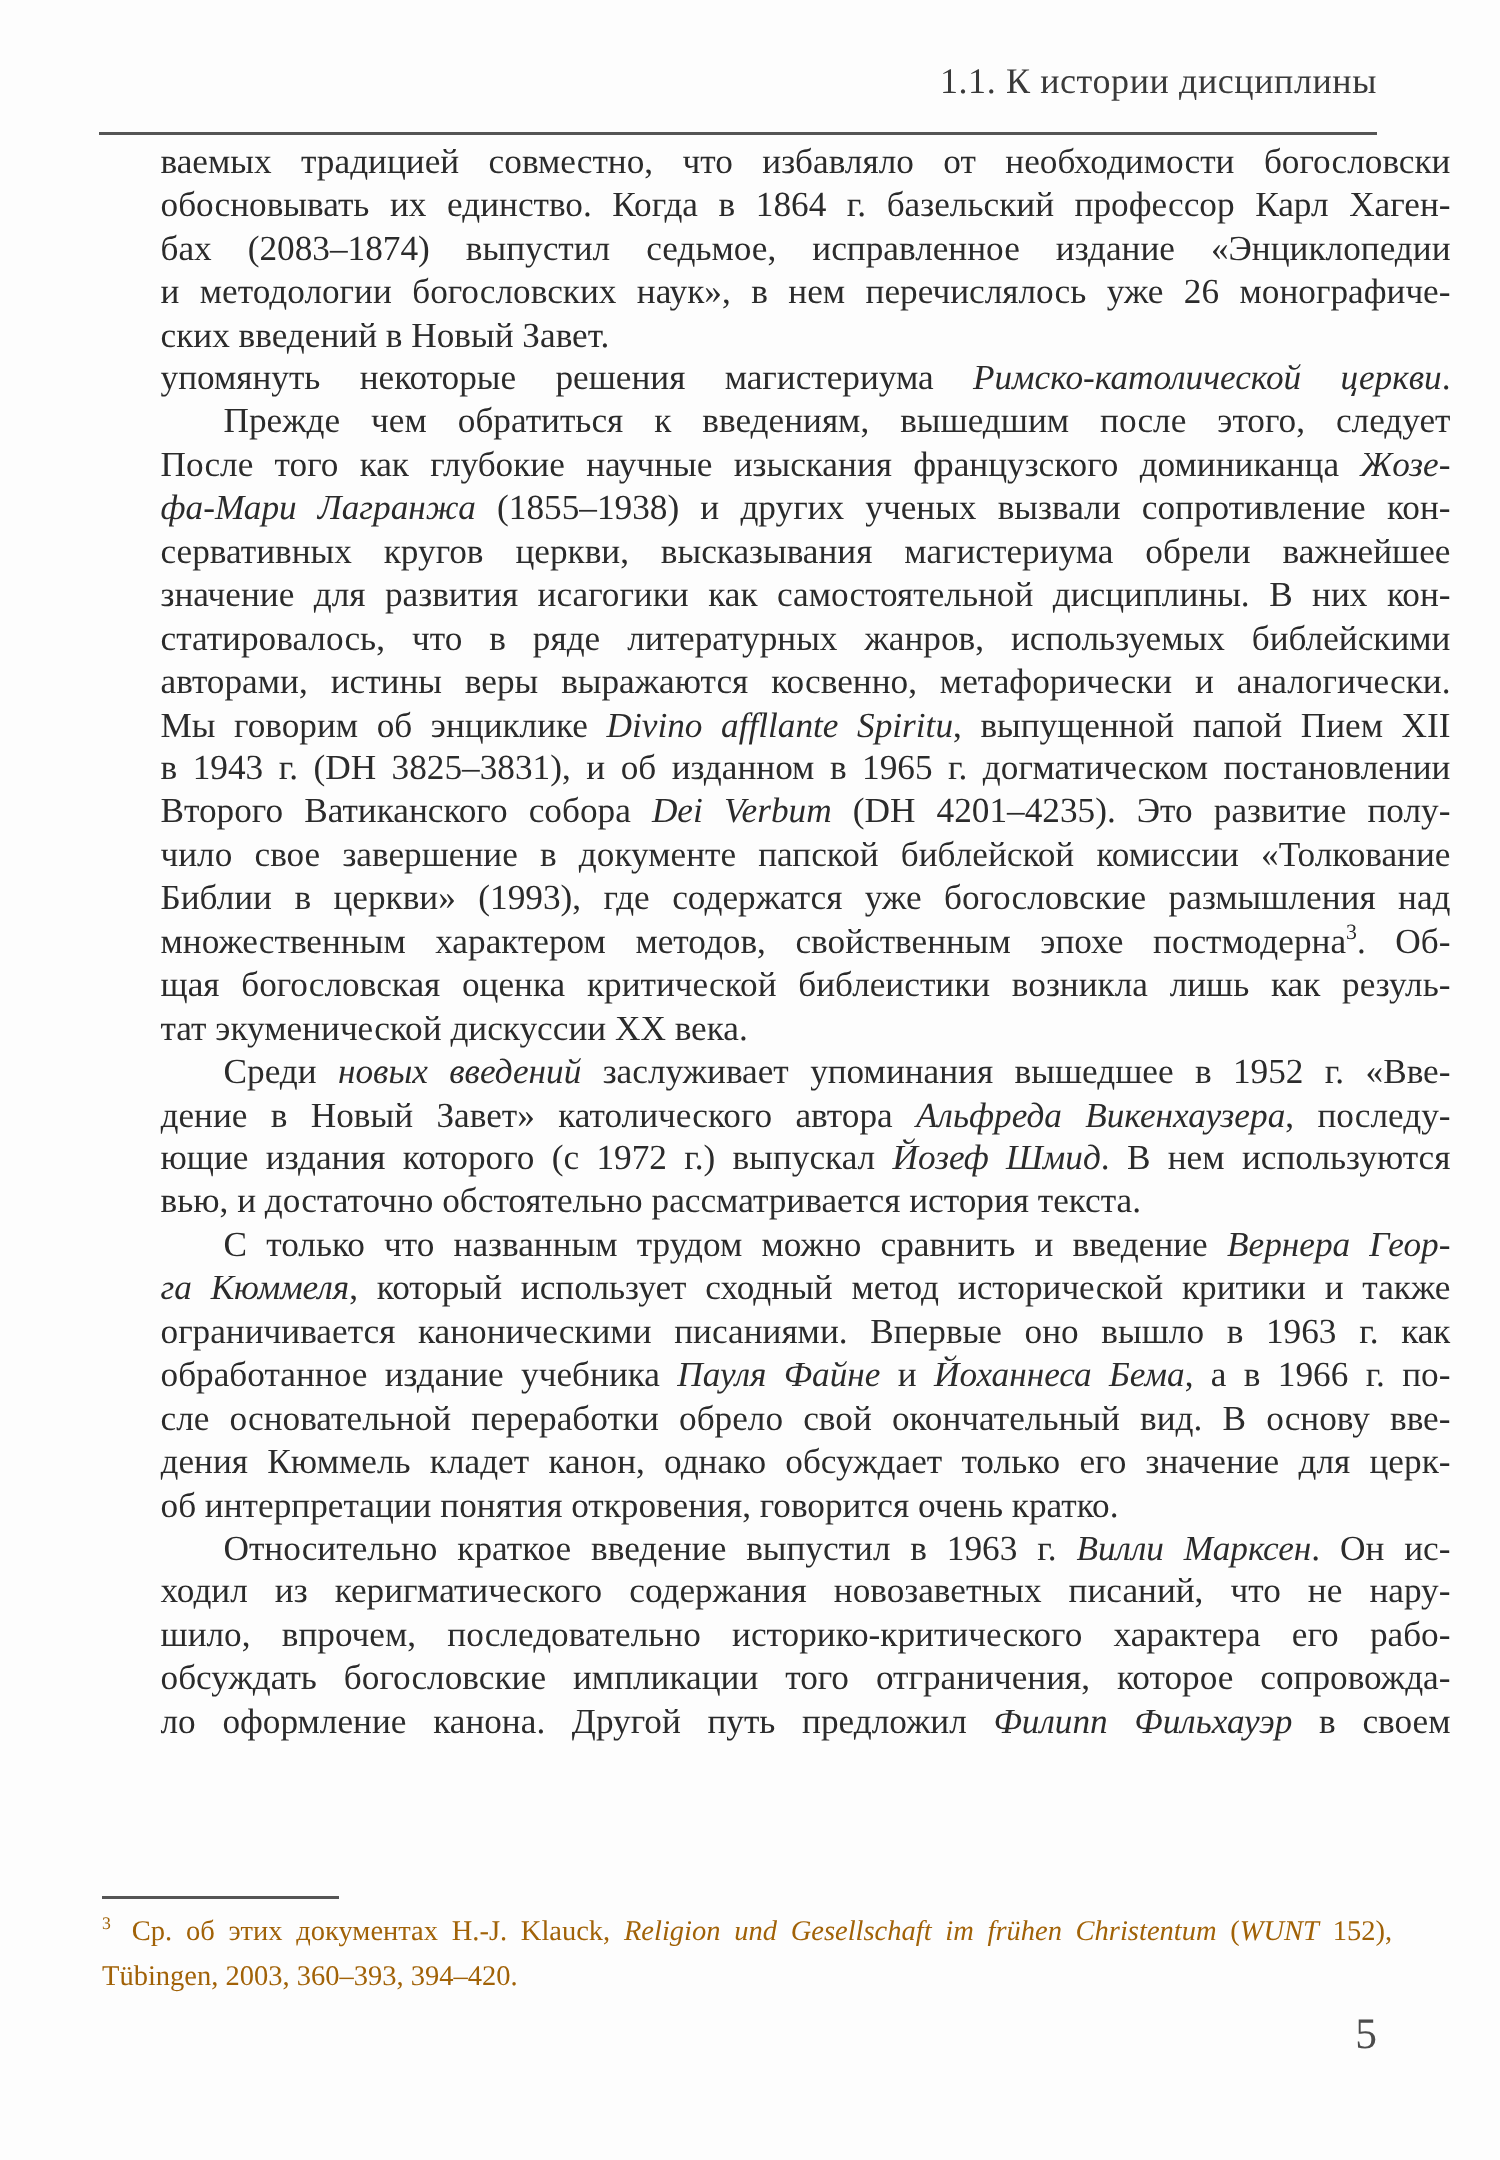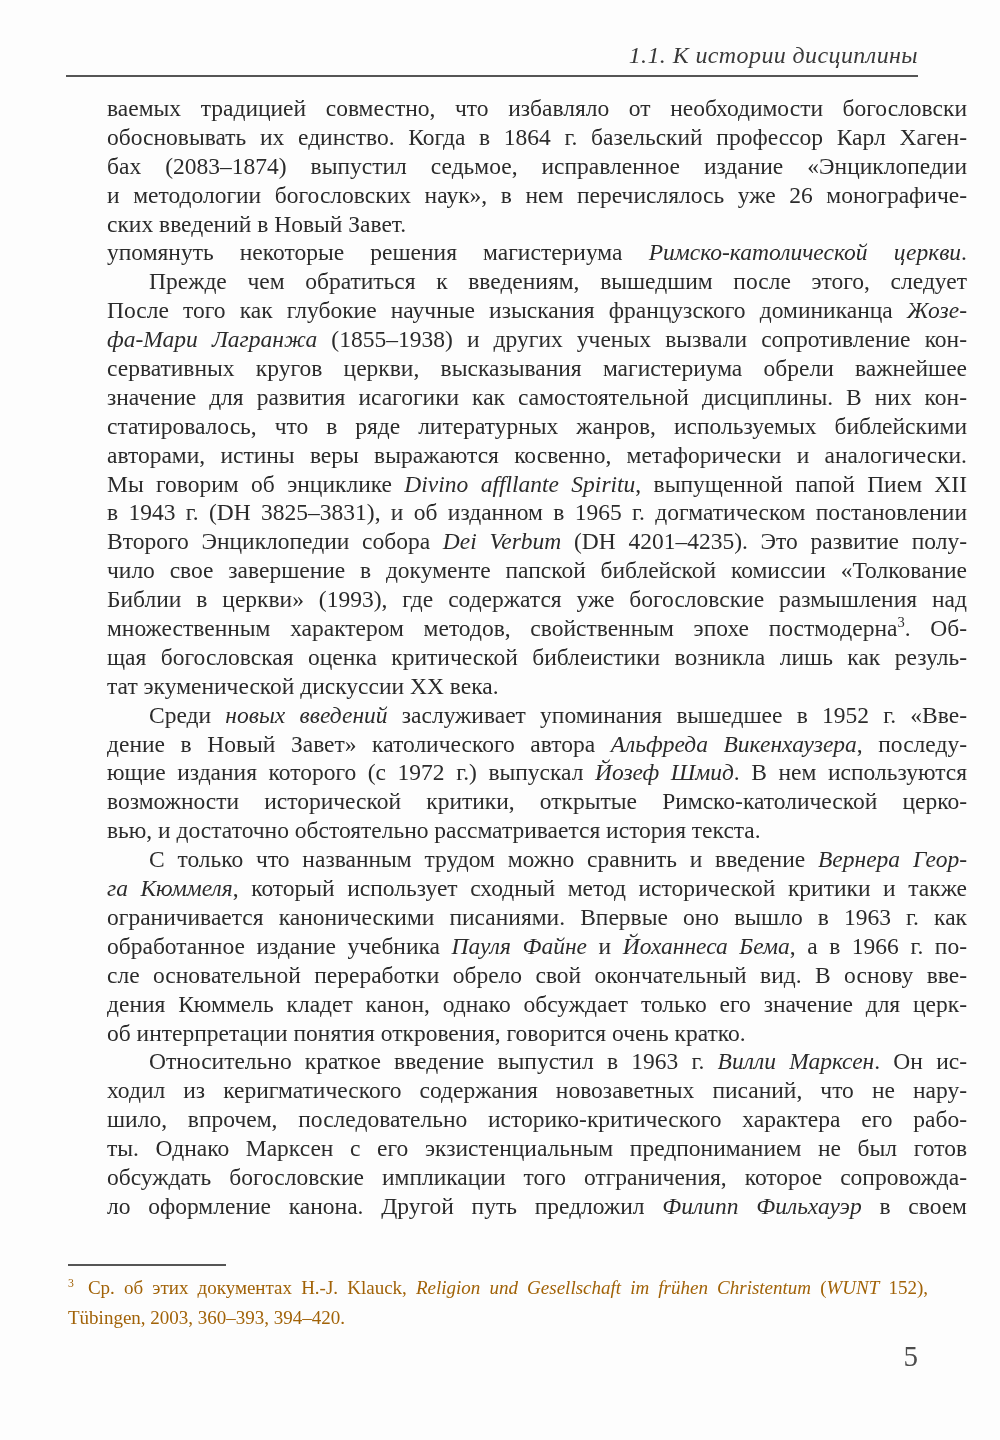--- a/index.html
+++ b/index.html
@@ -13,26 +13,25 @@
   }
   .page {
     position: absolute; left: 0; top: 0;
     width: 1000px; height: 1440px;
     background: #fdfdfd;
   }
   .running-head {
     position: absolute; left: 66px; top: 42px;
     width: 852px;
     text-align: right;
-    font-style: italic;
     font-size: 24px;
     line-height: 26px;
     color: #3a3a3a;
     letter-spacing: 0.4px;
-    padding-bottom: 7px;
+    padding-bottom: 20px;
     border-bottom: 2px solid #555;
   }
   .body-text {
     position: absolute; left: 68px; top: 94px;
     width: 860px;
     font-size: 23.5px;
     color: #2b2b2b;
     margin-left: 39px;
   }
   .bline {
@@ -98,48 +97,46 @@
         <div class="bline"><span>упомянуть некоторые решения магистериума </span><span class="it">Римско-католической церкви</span><span>.</span></div>
         <div class="bline ind"><span>Прежде чем обратиться к введениям, вышедшим после этого, следует</span></div>
         <div class="bline"><span>После того как глубокие научные изыскания французского доминиканца </span><span class="it">Жозе-</span></div>
         <div class="bline"><span class="it">фа-Мари Лагранжа</span><span> (1855–1938) и других ученых вызвали сопротивление кон-</span></div>
         <div class="bline"><span>сервативных кругов церкви, высказывания магистериума обрели важнейшее</span></div>
         <div class="bline"><span>значение для развития исагогики как самостоятельной дисциплины. В них кон-</span></div>
         <div class="bline"><span>статировалось, что в ряде литературных жанров, используемых библейскими</span></div>
         <div class="bline"><span>авторами, истины веры выражаются косвенно, метафорически и аналогически.</span></div>
         <div class="bline"><span>Мы говорим об энциклике </span><span class="it">Divino affllante Spiritu</span><span>, выпущенной папой Пием XII</span></div>
         <div class="bline"><span>в 1943 г. (DH 3825–3831), и об изданном в 1965 г. догматическом постановлении</span></div>
-        <div class="bline"><span>Второго Энциклопедии собора </span><span class="it">Dei Verbum</span><span> (DH 4201–4235). Это развитие полу-</span></div>
+        <div class="bline"><span>Второго Ватиканского собора </span><span class="it">Dei Verbum</span><span> (DH 4201–4235). Это развитие полу-</span></div>
         <div class="bline"><span>чило свое завершение в документе папской библейской комиссии «Толкование</span></div>
         <div class="bline"><span>Библии в церкви» (1993), где содержатся уже богословские размышления над</span></div>
         <div class="bline"><span>множественным характером методов, свойственным эпохе постмодерна</span><span class="sup">3</span><span>. Об-</span></div>
         <div class="bline"><span>щая богословская оценка критической библеистики возникла лишь как резуль-</span></div>
         <div class="bline end"><span>тат экуменической дискуссии XX века.</span></div>
       </div>
       <div class="para">
         <div class="bline ind"><span>Среди </span><span class="it">новых введений</span><span> заслуживает упоминания вышедшее в 1952 г. «Вве-</span></div>
         <div class="bline"><span>дение в Новый Завет» католического автора </span><span class="it">Альфреда Викенхаузера</span><span>, последу-</span></div>
         <div class="bline"><span>ющие издания которого (с 1972 г.) выпускал </span><span class="it">Йозеф Шмид</span><span>. В нем используются</span></div>
-        <div class="bline"><span>возможности исторической критики, открытые Римско-католической церко-</span></div>
         <div class="bline end"><span>вью, и достаточно обстоятельно рассматривается история текста.</span></div>
       </div>
       <div class="para">
         <div class="bline ind"><span>С только что названным трудом можно сравнить и введение </span><span class="it">Вернера Геор-</span></div>
         <div class="bline"><span class="it">га Кюммеля</span><span>, который использует сходный метод исторической критики и также</span></div>
         <div class="bline"><span>ограничивается каноническими писаниями. Впервые оно вышло в 1963 г. как</span></div>
         <div class="bline"><span>обработанное издание учебника </span><span class="it">Пауля Файне</span><span> и </span><span class="it">Йоханнеса Бема</span><span>, а в 1966 г. по-</span></div>
         <div class="bline"><span>сле основательной переработки обрело свой окончательный вид. В основу вве-</span></div>
         <div class="bline"><span>дения Кюммель кладет канон, однако обсуждает только его значение для церк-</span></div>
         <div class="bline end"><span>об интерпретации понятия откровения, говорится очень кратко.</span></div>
       </div>
       <div class="para">
         <div class="bline ind"><span>Относительно краткое введение выпустил в 1963 г. </span><span class="it">Вилли Марксен</span><span>. Он ис-</span></div>
         <div class="bline"><span>ходил из керигматического содержания новозаветных писаний, что не нару-</span></div>
         <div class="bline"><span>шило, впрочем, последовательно историко-критического характера его рабо-</span></div>
-        <div class="bline"><span>ты. Однако Марксен с его экзистенциальным предпониманием не был готов</span></div>
         <div class="bline"><span>обсуждать богословские импликации того отграничения, которое сопровожда-</span></div>
         <div class="bline"><span>ло оформление канона. Другой путь предложил </span><span class="it">Филипп Фильхауэр</span><span> в своем</span></div>
       </div>
     </div>
 
   <div class="footnote">
     <div class="fn-rule"></div>
     <div id="fn-lines">
         <div class="bline"><span class="sup">3</span><span>Ср. об этих документах H.-J. Klauck, </span><span class="it">Religion und Gesellschaft im frühen Christentum</span><span> (</span><span class="it">WUNT</span><span> 152),</span></div>
         <div class="bline end"><span>Tübingen, 2003, 360–393, 394–420.</span></div>

